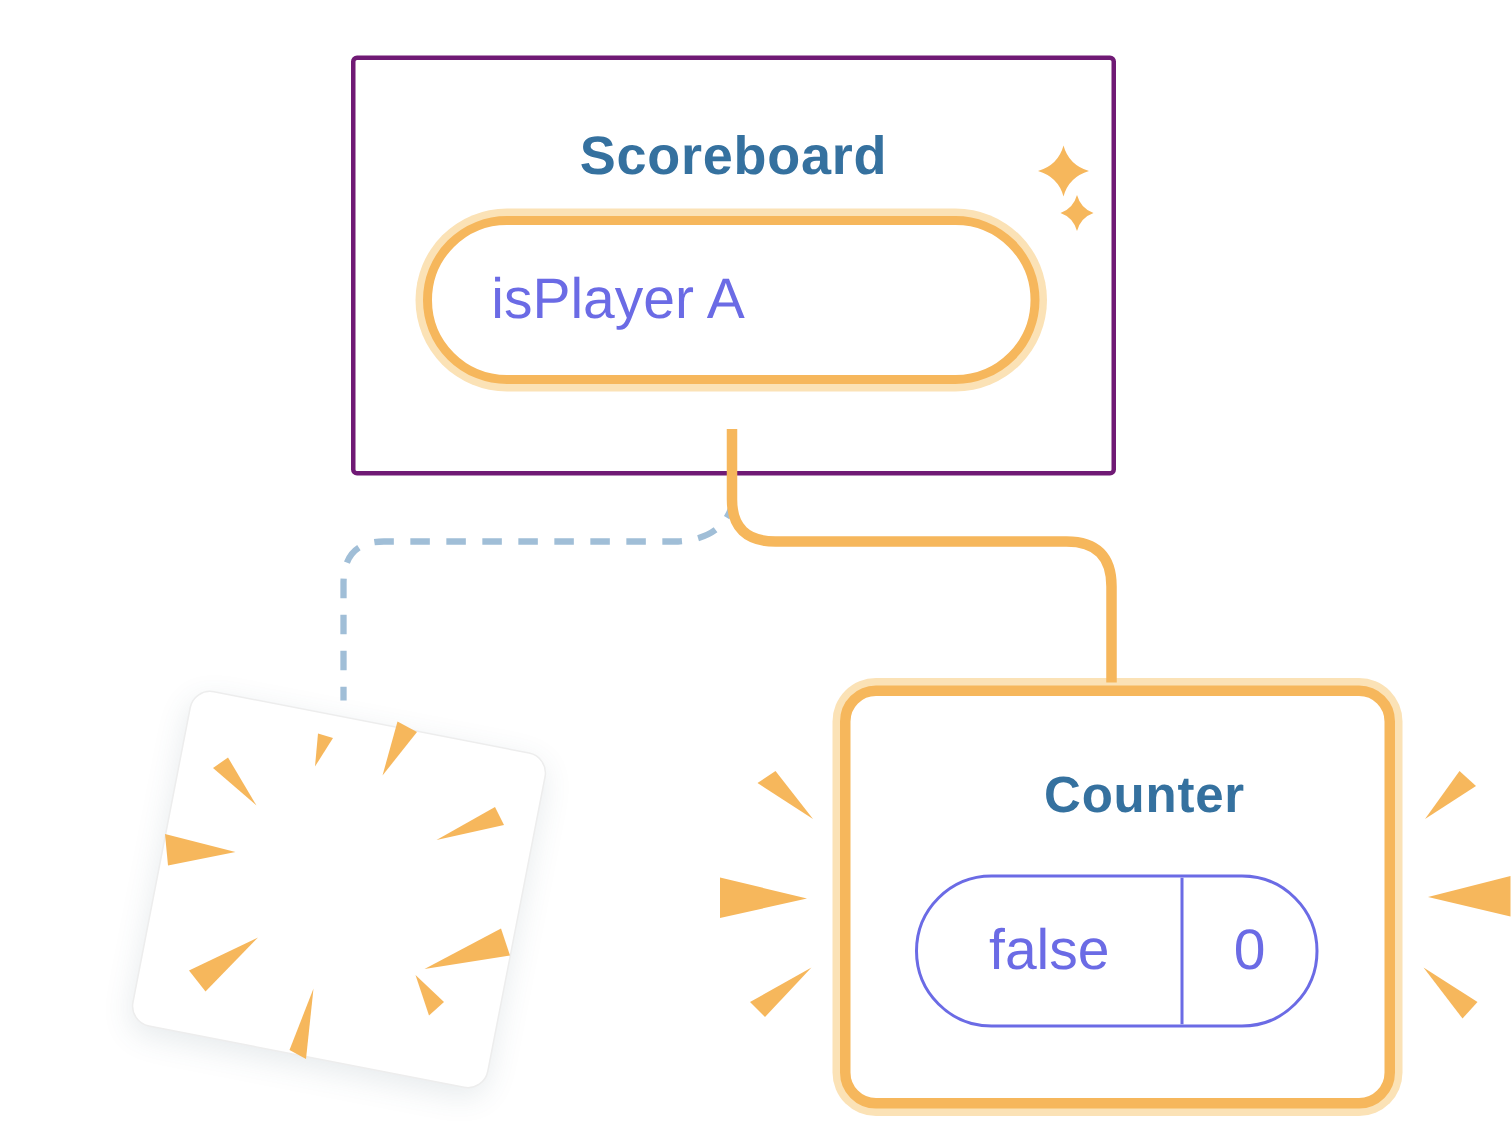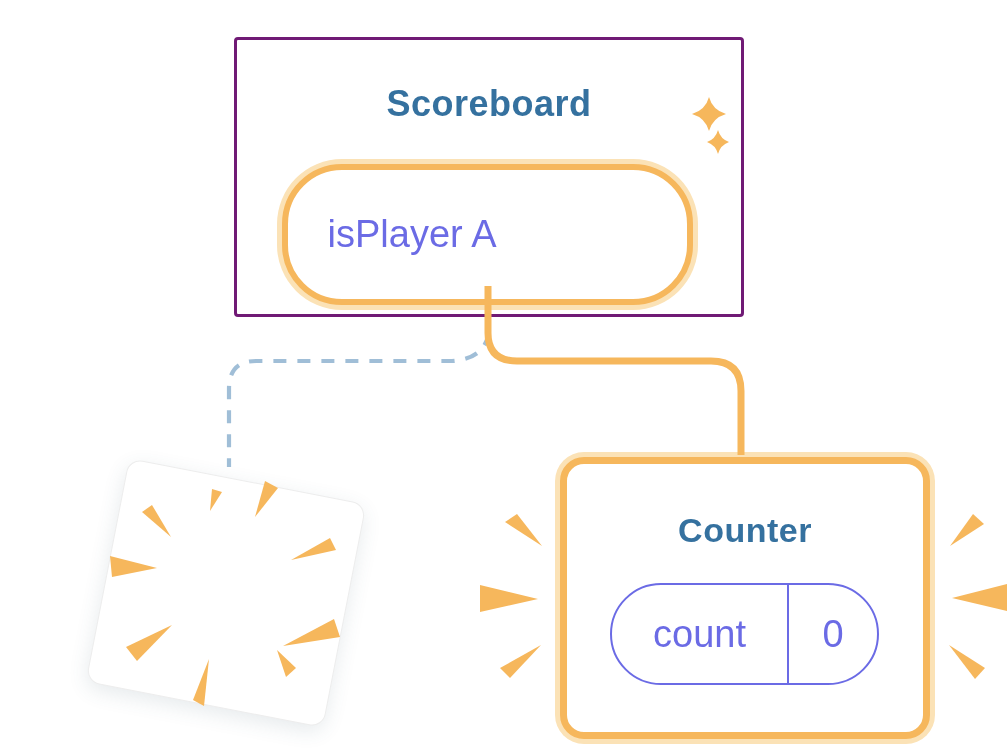--- a/index.html
+++ b/index.html
@@ -15,27 +15,27 @@
   .counter-card{
     left:560px;top:457px;width:370px;height:282px;
     border:7px solid #F6B75C;border-radius:24px;
     box-shadow:0 0 0 5px #FBE2B6;z-index:2;
   }
   .card-title{
     position:absolute;left:0;width:100%;text-align:center;
     color:#35719F;font-weight:600;letter-spacing:.5px;
   }
   .scoreboard-card .card-title{top:46px;font-size:36px;line-height:36px;}
-  .counter-card .card-title{top:49px;font-size:34px;line-height:34px;}
+  .counter-card .card-title{top:49px;font-size:34px;line-height:34px;padding-left:18px;}
   .pill{
     position:absolute;display:flex;align-items:stretch;
     background:#ffffff;box-sizing:border-box;overflow:hidden;
   }
   .pill-highlight{
-    left:45px;top:124px;width:411px;height:141px;
+    left:45px;top:104px;width:411px;height:112px;
     border:6px solid #F6B75C;border-radius:60px;
     box-shadow:0 0 0 5px #FBE2B6;
   }
   .pill-plain{
     left:43px;top:119px;width:269px;height:102px;
     border:2px solid #6B6BE5;border-radius:52px;
   }
   .pill .cell{
     display:flex;align-items:center;justify-content:center;
     color:#6B6BE5;font-size:38px;
@@ -62,21 +62,21 @@
   <div class="card scoreboard-card">
     <div class="card-title">Scoreboard</div>
     <div class="pill pill-highlight">
       <div class="cell cell-name">isPlayer A</div>
     </div>
   </div>
 
   <div class="card counter-card">
     <div class="card-title">Counter</div>
     <div class="pill pill-plain">
-      <div class="cell cell-name">count</div>
+      <div class="cell cell-name">false</div>
       <div class="cell cell-value">0</div>
     </div>
   </div>
 
   <svg class="overlay" width="1008" height="750" viewBox="0 0 1008 750">
 
     <path d="M489,333 Q484,359 452,361 L256,361 Q229,361 229,389 L229,467" fill="none" stroke="#A0BED7" stroke-width="4.2" stroke-dasharray="13 11"></path>
 
     <path d="M488,286 L488,333 Q488,361 517,361 L711,361 Q741,361 741,391 L741,455" fill="none" stroke="#F6B75C" stroke-width="7"></path>
 

